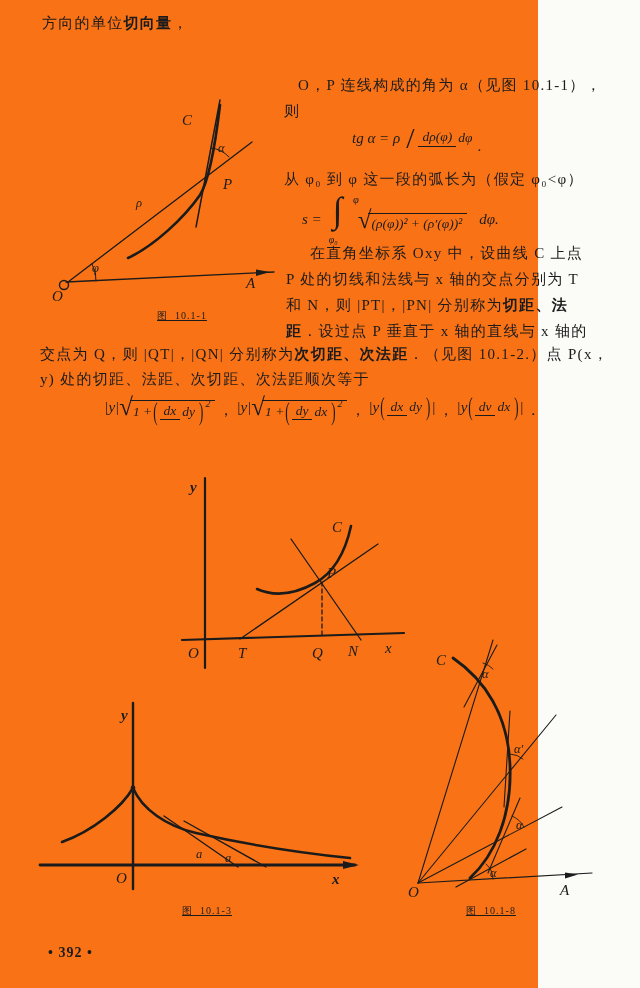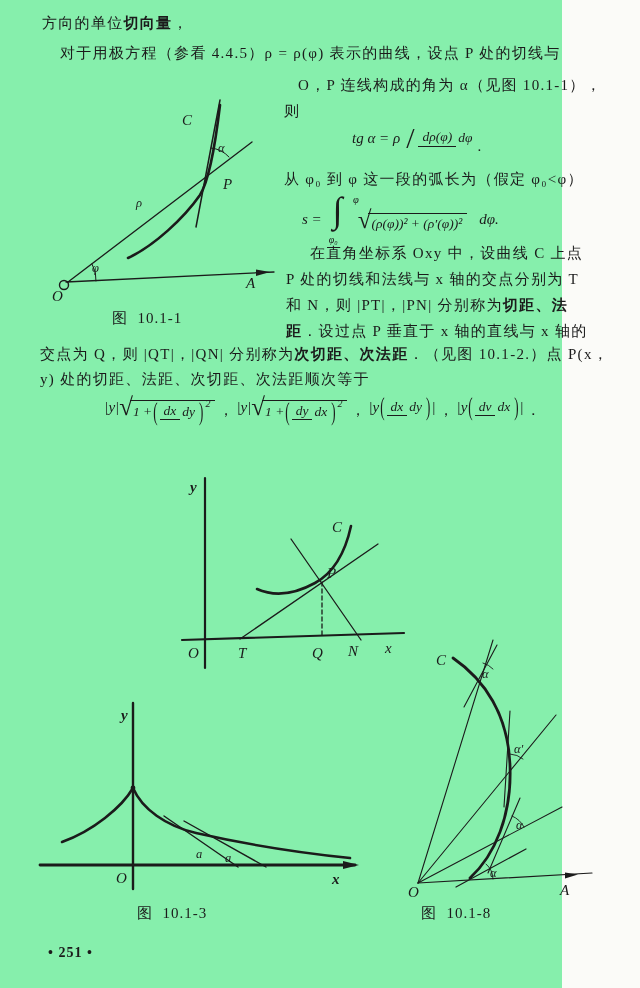--- a/index.html
+++ b/index.html
@@ -1,22 +1,22 @@
 <!DOCTYPE html>
 <html><head>
 <meta charset="utf-8">
 <style>
   html,body{margin:0;padding:0;}
   body{width:640px;height:988px;background:#fbfbf8;overflow:hidden;
        font-family:"Liberation Serif","DejaVu Serif",serif;color:#1b1b1b;}
-  .page{position:relative;width:538px;height:988px;background:#86efac;padding-left:24px;}
+  .page{position:relative;width:538px;height:988px;background:#f97316;}
   .ln{position:absolute;font-size:15px;letter-spacing:1.3px;white-space:pre;line-height:20px;}
   .b{font-weight:bold;}
-  .figcap{position:absolute;width:140px;text-align:left;font-size:15px;
-          letter-spacing:1px;white-space:pre;font-weight:500;}
+  .figcap{position:absolute;width:140px;text-align:center;font-size:10px;
+          letter-spacing:1px;white-space:pre;font-weight:500;text-decoration:underline;}
   .pageno{position:absolute;font-size:14px;font-weight:bold;letter-spacing:1px;}
   
   .fx{position:absolute;display:flex;align-items:center;font-style:italic;font-size:15px;}
   .frac{display:inline-flex;flex-direction:row;align-items:center;font-size:13.5px;line-height:1.2;margin:0 1px;}
   .frac .num{padding:0 4px;border-bottom:1.2px solid #1b1b1b;}
   .frac .den{padding:0 2px;}
   .bigslash{font-size:30px;font-style:normal;margin:0 3px 0 6px;font-weight:300;}
   .intblk{position:relative;width:28px;height:46px;margin:0 2px 0 6px;}
   .intblk .isym{position:absolute;left:5px;top:-7px;font-size:36px;font-style:normal;}
   .intblk .isup{position:absolute;right:-3px;top:-2px;font-size:10.5px;}
@@ -38,21 +38,20 @@
             fill:#1b1b1b;font-size:15px;}
   .fig text.fs12{font-size:12.5px;}
 </style>
 </head>
 <body>
 
 <div class="page">
 
   <div class="ln" style="left:42px;top:13px"><span>方向的单位</span><span class="b">切向量</span><span>，</span></div>
 
-  <div class="ln" style="left:60px;top:43px">对于用极方程（参看 4.4.5）ρ = ρ(φ) 表示的曲线，设点 P 处的切线与</div>
   <div class="ln" style="left:298px;top:75px">O，P 连线构成的角为 α（见图 10.1-1），</div>
   <div class="ln" style="left:284px;top:101px">则</div>
 
   <div class="fx" style="left:352px;top:121px">
     <span>tg α = ρ</span>
     <span class="bigslash">/</span>
     <span class="frac">
       <span class="num">dρ(φ)</span>
       <span class="den">dφ</span>
     </span>
@@ -210,15 +209,15 @@
       <text x="82" y="43" class="fs12">α</text>
       <text x="114" y="118" class="fs12">α′</text>
       <text x="116" y="194" class="fs12">α</text>
       <text x="90" y="242" class="fs12">α</text>
       <text x="8" y="262">O</text>
       <text x="160" y="260">A</text>
     </svg>
   </div>
   <div class="figcap" style="left:421px;top:904px">图  10.1-8</div>
 
-  <div class="pageno" style="left:48px;top:945px">• 251 •</div>
+  <div class="pageno" style="left:48px;top:945px">• 392 •</div>
 
 </div>
 
 </body></html>

